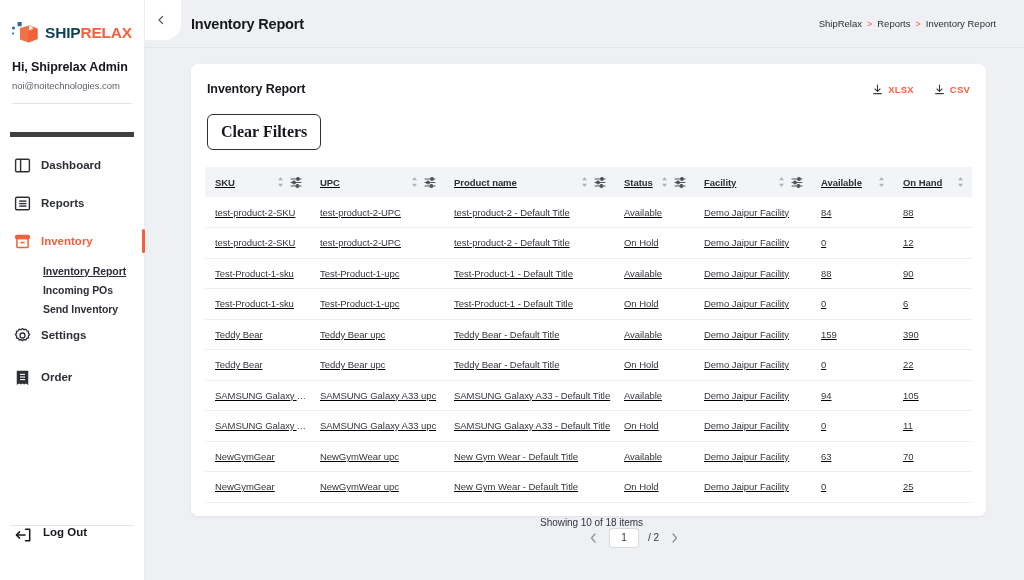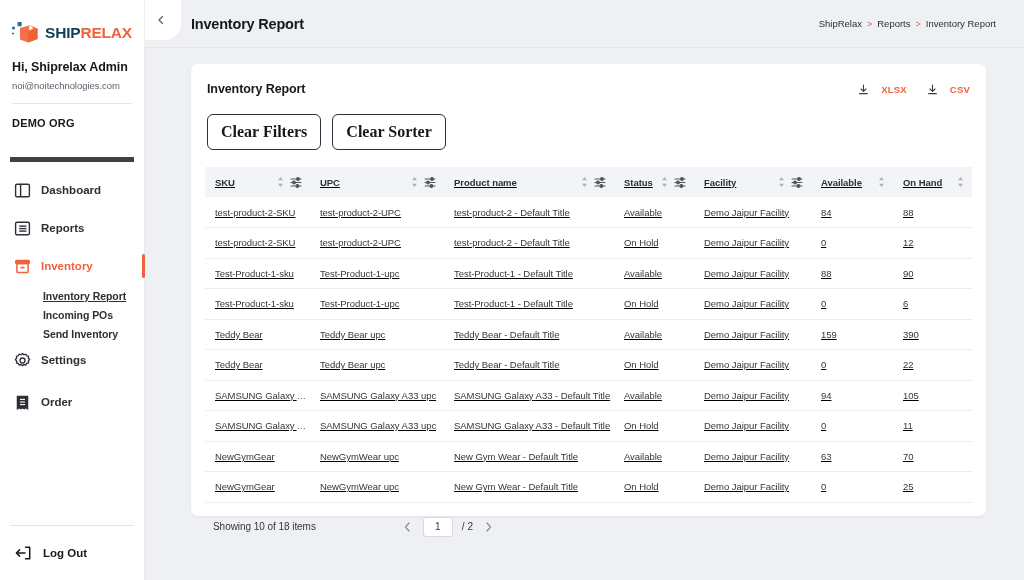--- a/index.html
+++ b/index.html
@@ -49,21 +49,21 @@
   .sub-nav { padding-left: 33px; margin-top: -1px; }
   .sub-item {
     font-size: 10.5px; color: #2c2f36; font-weight: 600;
     line-height: 17px; padding: 1px 0; cursor: pointer; letter-spacing: -0.05px;
   }
   .sub-item.current { text-decoration: underline; }
 
   .sidebar-bottom { margin-top: auto; }
   .logout-sep { height: 1px; background: #e3e5e9; margin: 0 10px; }
   .logout {
-    display: flex; align-items: center; gap: 10px;
+    display: flex; align-items: flex-start; gap: 10px;
     padding: 0 0 0 14px; height: 54px;
     font-size: 11.5px; font-weight: 700; color: #16181d; cursor: pointer;
   }
 
   
   .collapse-pocket {
     position: absolute; top: 0; left: 145px;
     width: 36px; height: 40px; background: #ffffff;
     border-bottom-right-radius: 16px; z-index: 5;
   }
@@ -89,21 +89,21 @@
     margin: 16px 44px 0 46px;
     background: #ffffff; border-radius: 7px;
     box-shadow: 0 1px 3px rgba(16,24,40,.06);
     padding: 14px 14px 0 14px;
     height: 452px;
   }
   .card-head { display: flex; align-items: center; justify-content: space-between; padding: 4px 2px 0 2px; }
   .card-title { font-size: 12.5px; font-weight: 700; color: #16181d; letter-spacing: -0.1px; }
   .exports { display: flex; align-items: center; gap: 20px; }
   .export-link {
-    display: flex; align-items: center; gap: 12px;
+    display: flex; align-items: center; gap: 5px;
     font-size: 9.5px; font-weight: 700; color: #f2603c;
     cursor: pointer; letter-spacing: 0.2px;
   }
 
   .filter-btns { display: flex; gap: 11px; padding: 18px 2px 0 2px; }
   .btn {
     border: 1px solid #2c2f36; border-radius: 6px;
     background: #ffffff; color: #16181d;
     font-size: 16px; font-weight: 600;
     padding: 8px 13px; cursor: pointer;
@@ -136,21 +136,21 @@
   .col-pname { width: 170px; }
   .col-status { width: 80px; }
   .col-facility { width: 117px; }
   .col-avail { width: 82px; }
   .col-onhand { width: 79px; }
 
   
   .pager {
     display: flex; align-items: center;
     padding: 14px 2px 0 8px;
-    font-size: 10px; color: #33363d;
+    font-size: 10px; color: #33363d; flex-direction: column;
   }
   .pager-count { letter-spacing: -0.05px; }
   .pager-ctrl { display: flex; align-items: center; gap: 9px; margin-left: 85px; }
   .pg-arrow { color: #7a7f88; font-size: 12px; cursor: pointer; padding: 0 2px; }
   .pg-input {
     width: 30px; height: 20px; border: 1px solid #d7dade; border-radius: 3px;
     font-size: 10px; text-align: center; color: #33363d;
     font-family: "Liberation Sans", sans-serif; background: #fff;
   }
   .pg-total { font-size: 10px; color: #33363d; }
@@ -177,21 +177,20 @@
       <span class="logo-text">
         <span class="ship">SHIP</span><span class="relax">RELAX</span>
       </span>
     </div>
 
     <div class="user-block">
       <div class="user-name">Hi, Shiprelax Admin</div>
       <div class="user-email">noi@noitechnologies.com</div>
     </div>
     <div class="sb-divider"></div>
-    <div class="org-name">DEMO ORG</div>
 
     <nav class="nav">
 
       <div class="nav-item">
         <span class="ico">
           <svg width="17" height="17" viewBox="0 0 17 17" fill="none" stroke="#2c2f36" stroke-width="1.4">
             <rect x="1.6" y="2.2" width="13.8" height="12.6" rx="1.4"></rect>
             <line x1="6.6" y1="2.2" x2="6.6" y2="14.8"></line>
           </svg>
         </span>
@@ -311,21 +310,20 @@
                 <line x1="1.6" y1="9.6" x2="9.4" y2="9.6"></line>
               </svg>
             </span>
             <span>CSV</span>
           </div>
         </div>
       </div>
 
       <div class="filter-btns">
         <button class="btn">Clear Filters</button>
-        <button class="btn">Clear Sorter</button>
       </div>
 
       <div class="table-wrap">
         <table>
           <colgroup>
             <col class="col-sku">
               <col class="col-upc">
               <col class="col-pname">
               <col class="col-status">
             <col class="col-facility">

